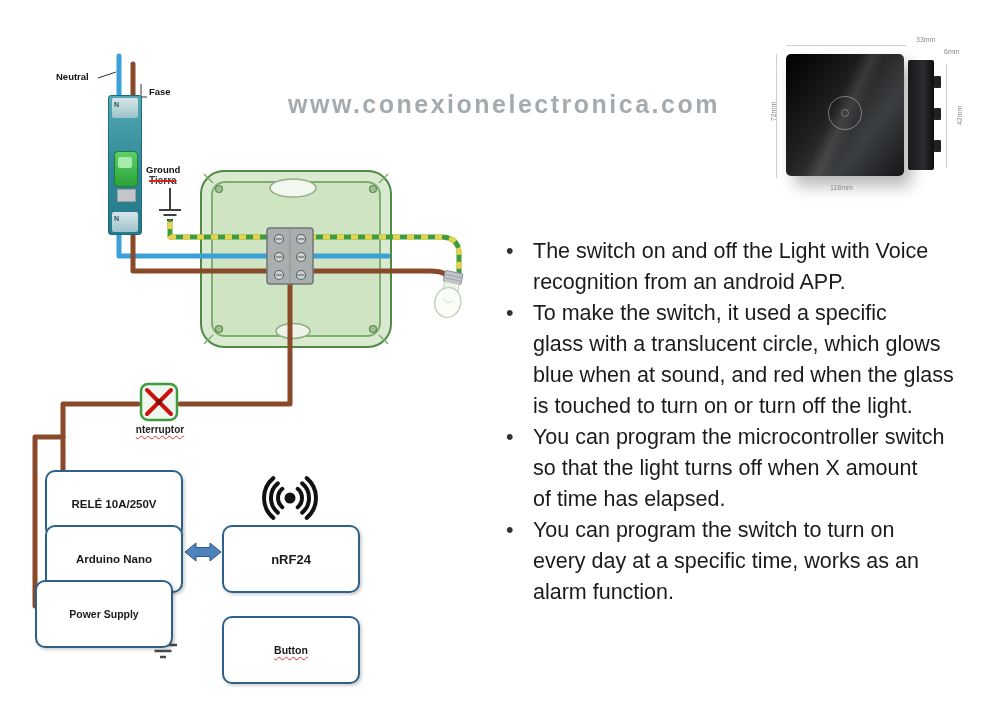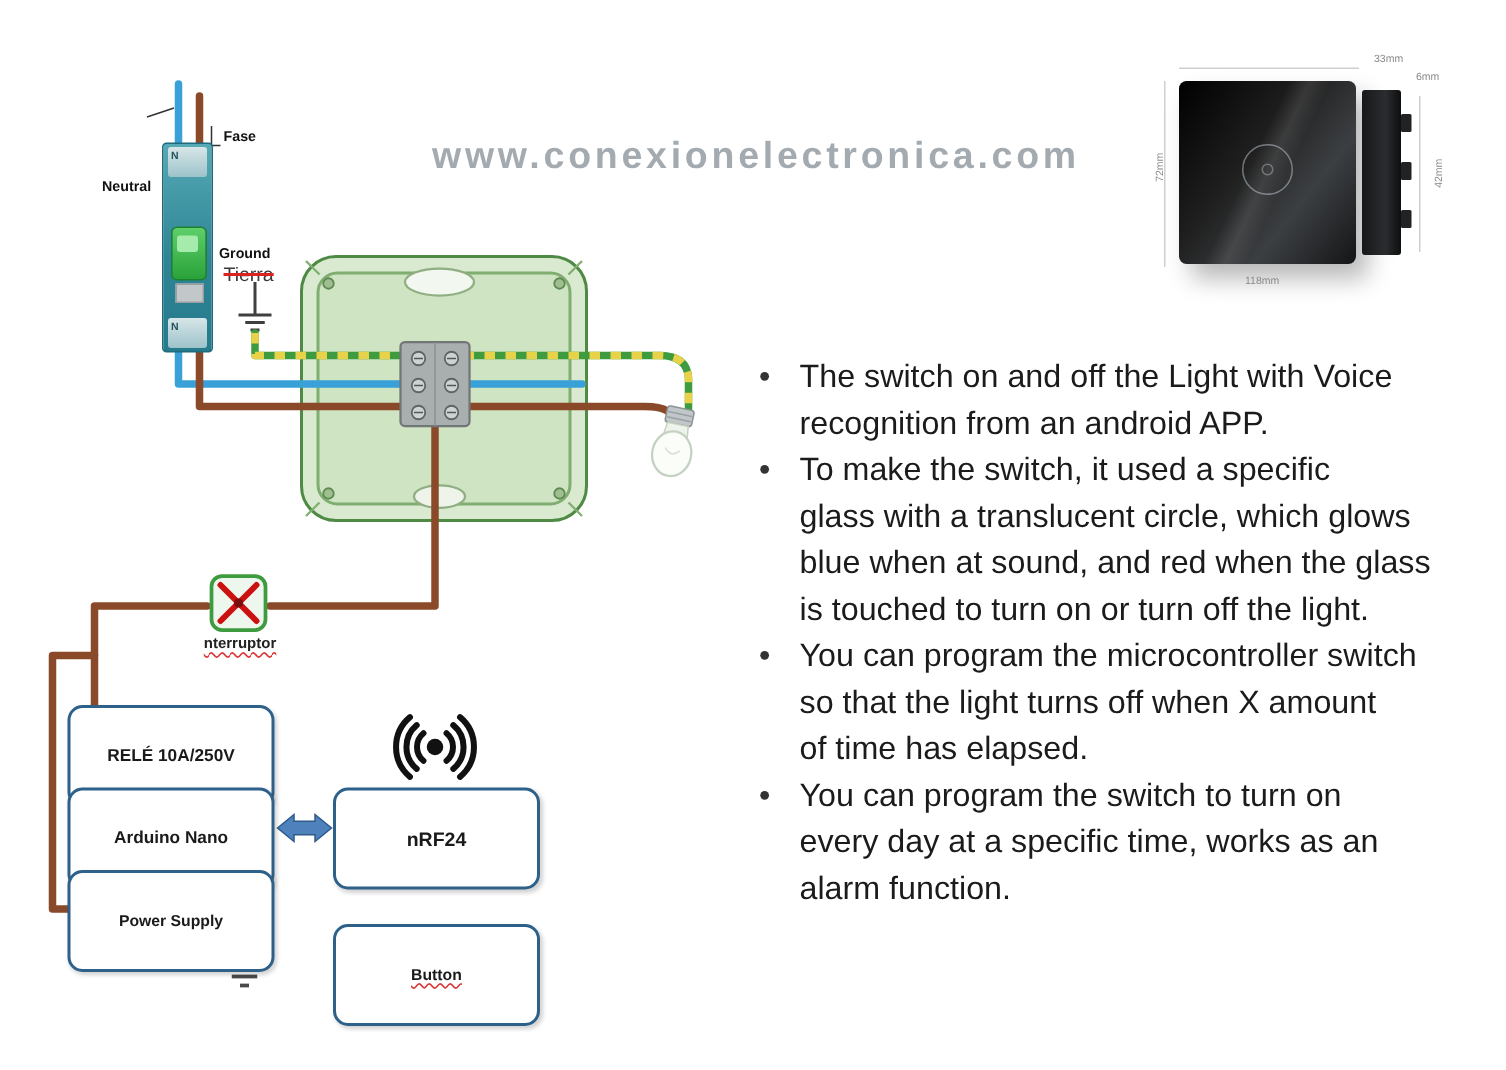--- a/index.html
+++ b/index.html
@@ -18,21 +18,21 @@
   #bk-rocker{position:absolute;left:5px;top:55px;width:22px;height:34px;background:linear-gradient(180deg,#5ecf6a,#2aa23a);border:1px solid #1f8030;border-radius:4px;}
   #bk-rocker-in{position:absolute;left:3px;top:5px;width:14px;height:11px;background:#a5ebac;border-radius:2px;}
   #bk-clip{position:absolute;left:8px;top:93px;width:17px;height:11px;background:#c2c8ca;border:1px solid #9aa0a2;}
   
   .module{position:absolute;width:138px;height:68px;background:#fff;border:2.5px solid #2e618a;border-radius:10px;box-sizing:border-box;display:flex;align-items:center;justify-content:center;box-shadow:1.5px 2px 3px rgba(0,0,0,.18);}
   .module span{font-weight:bold;color:#1a1a1a;}
   .wavy{text-decoration-line:underline;text-decoration-style:wavy;text-decoration-color:#d33;text-underline-offset:2px;text-decoration-thickness:1px;}
   
   #interruptor-label{left:124px;top:424px;width:72px;text-align:center;font-size:10px;font-weight:bold;color:#222;}
   #ground-label{left:146px;top:164px;}
-  #tierra-label{left:149px;top:175px;font-size:13px;font-weight:normal;color:#3a3a3a;text-decoration:line-through;text-decoration-color:#d22;text-decoration-thickness:2px;}
+  #tierra-label{left:149px;top:175px;font-size:10px;font-weight:bold;color:#3a3a3a;text-decoration:line-through;text-decoration-color:#d22;text-decoration-thickness:2px;}
   
   #bullets{left:484px;top:220px;width:512px;}
   #bullets ul{list-style:none;margin:16px;padding:0;}
   #bullets li{position:relative;padding-left:33px;}
   #bullets li::before{content:"•";position:absolute;left:6px;top:0;color:#333;font-size:21.5px;line-height:31px;}
   .bline{font-size:21.5px;line-height:31px;color:#1b1b1b;white-space:nowrap;}
   
   #photo{left:768px;top:36px;width:210px;height:164px;}
   #photo-front{position:absolute;left:18px;top:18px;width:118px;height:122px;border-radius:5px;background:linear-gradient(128deg,#000 0%,#1f1f1f 40%,#3c3f42 68%,#141517 100%);box-shadow:8px 10px 16px rgba(0,0,0,.28);}
   #photo-front::after{content:"";position:absolute;inset:0;border-radius:5px;background:linear-gradient(115deg,transparent 42%,rgba(255,255,255,.10) 50%,transparent 58%);}
@@ -174,33 +174,33 @@
     <div class="bk-cap" style="top:2px;"></div>
     <div class="bk-n" style="top:5px;">N</div>
     <div id="bk-rocker">
       <div id="bk-rocker-in"></div>
     </div>
     <div id="bk-clip"></div>
     <div class="bk-cap" style="top:116px;"></div>
     <div class="bk-n" style="top:119px;">N</div>
   </div>
 
-  <div class="abs label-sm" style="left:68px;top:71px;z-index:4;margin-top:48px;">Neutral</div>
+  <div class="abs label-sm" style="left:56px;top:71px;z-index:4;">Neutral</div>
   <div class="abs label-sm" style="left:149px;top:86px;z-index:4;">Fase</div>
   <div id="ground-label" class="abs label-sm" style="z-index:4;">Ground</div>
   <div id="tierra-label" class="abs" style="z-index:4;">Tierra</div>
   <div id="interruptor-label" class="abs" style="z-index:4;"><span class="wavy">nterruptor</span></div>
 
   <div class="module" style="left:45px;top:470px;z-index:3;">
     <span style="font-size:11.5px;">RELÉ 10A/250V</span>
   </div>
   <div class="module" style="left:45px;top:525px;z-index:3;">
     <span style="font-size:11.5px;">Arduino Nano</span>
   </div>
-  <div class="module" style="left:45px;top:580px;z-index:3;">
+  <div class="module" style="left:35px;top:580px;z-index:3;">
     <span style="font-size:10.5px;">Power Supply</span>
   </div>
   <div class="module" style="left:222px;top:525px;z-index:3;">
     <span style="font-size:13px;">nRF24</span>
   </div>
   <div class="module" style="left:222px;top:616px;z-index:3;">
     <span class="wavy" style="font-size:10.5px;">Button</span>
   </div>
 
   <div id="bullets" class="abs">

